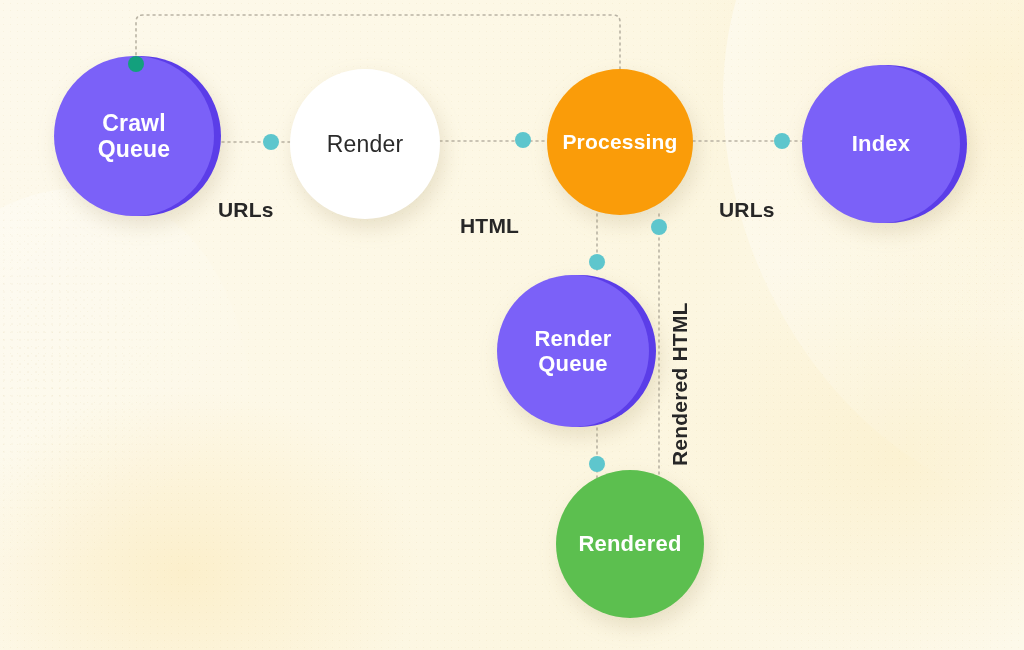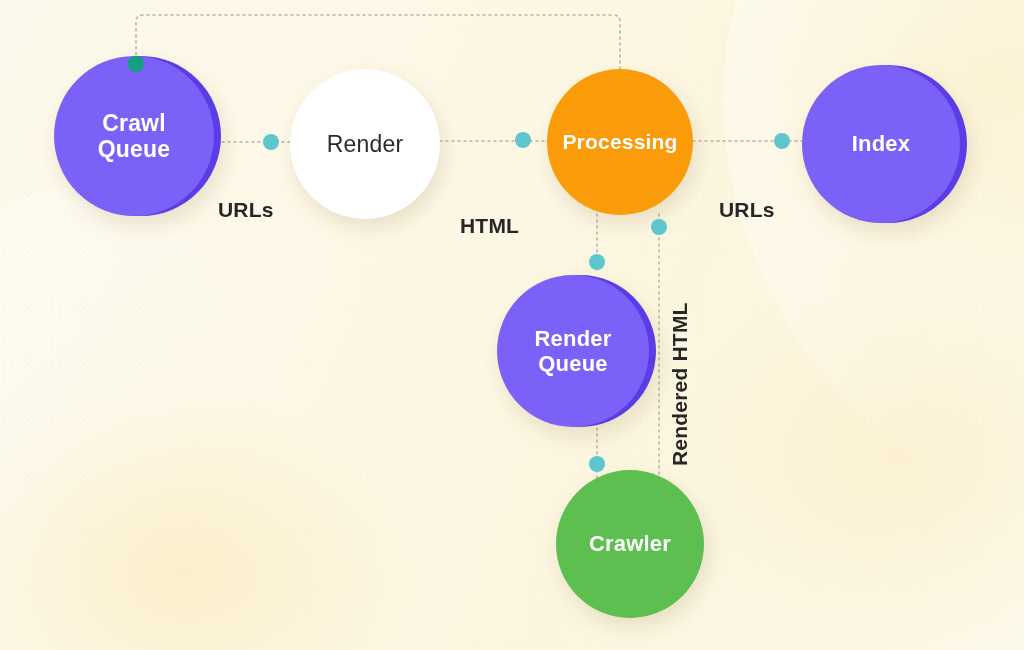--- a/index.html
+++ b/index.html
@@ -202,21 +202,21 @@
   <div class="node purple shadow" style="left:802px; top:65px; width:158px; height:158px; font-size:22px;">
     <span class="label">Index</span>
   </div>
 
   <div class="node purple shadow" style="left:497px; top:275px; width:152px; height:152px; font-size:22px;">
     <span class="label">Render
 Queue</span>
   </div>
 
   <div class="node green shadow" style="left:556px; top:470px; width:148px; height:148px; font-size:22px;">
-    <span class="label">Crawler</span>
+    <span class="label">Rendered</span>
   </div>
 
   <div class="dot greendot" style="left:128px; top:56px; width:16px; height:16px;"></div>
   <div class="dot" style="left:263px; top:134px; width:16px; height:16px;"></div>
   <div class="dot" style="left:515px; top:132px; width:16px; height:16px;"></div>
   <div class="dot" style="left:774px; top:133px; width:16px; height:16px;"></div>
   <div class="dot" style="left:651px; top:219px; width:16px; height:16px;"></div>
   <div class="dot" style="left:589px; top:254px; width:16px; height:16px;"></div>
   <div class="dot" style="left:589px; top:456px; width:16px; height:16px;"></div>
 

